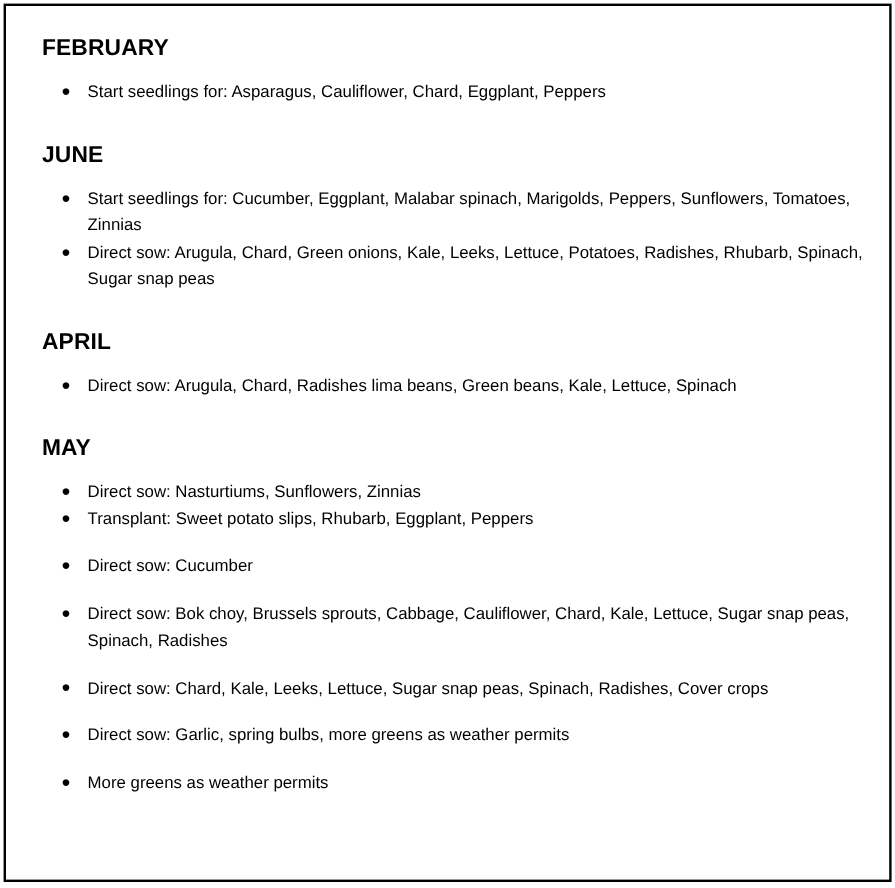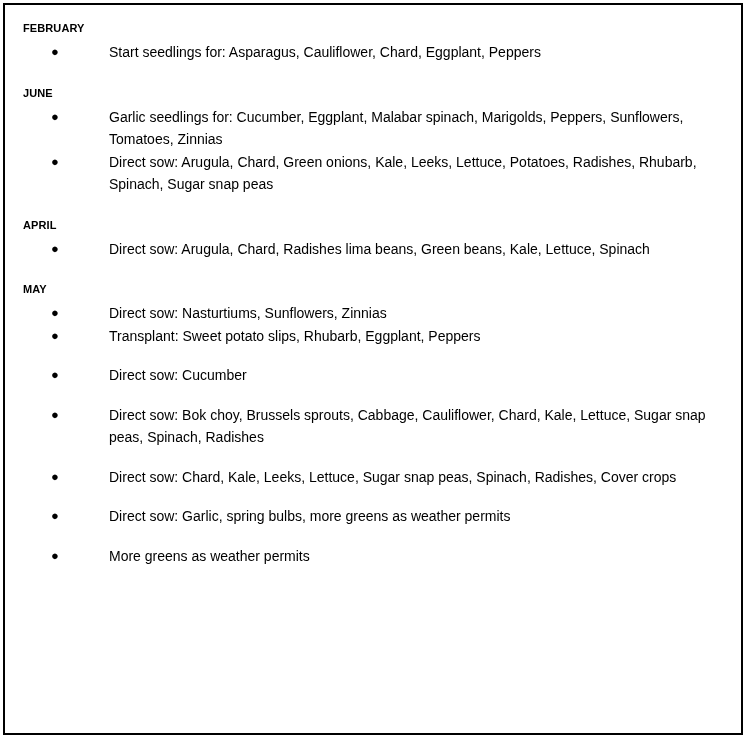--- a/index.html
+++ b/index.html
@@ -31,25 +31,25 @@
   #calendar-body {
     box-sizing: border-box;
     padding: 11px 8px 6px 14px;
   }
 
   .month-block {
     margin: 0;
   }
 
   .month-heading {
-    font-size: 11px;
+    font-size: 19px;
     font-weight: bold;
     line-height: 17px;
     letter-spacing: 0.1px;
-    margin: 4px;
+    margin: 16px;
     padding: 0;
     white-space: nowrap;
   }
 
   .bullet-list {
     list-style: none;
     margin: 0;
     padding: 0;
   }
 
@@ -66,21 +66,20 @@
     left: 32px;
     top: 0;
     width: 10px;
     line-height: 22.5px;
     font-size: 13px;
     text-align: left;
   }
 
   .bullet-item .bullet-text {
     display: block;
-    margin-left: 36px;
   }
   .gap-before-heading { height: 17px; }
 </style>
 </head>
 <body>
 
 <div id="calendar-frame">
   <div id="calendar-body">
       <div class="month-block">
         <div class="month-heading">FEBRUARY</div>
@@ -90,21 +89,21 @@
             <span class="bullet-text">Start seedlings for: Asparagus, Cauliflower, Chard, Eggplant, Peppers</span>
           </li>
         </ul>
       </div>
       <div class="gap-before-heading"></div>
       <div class="month-block">
         <div class="month-heading">JUNE</div>
         <ul class="bullet-list">
           <li class="bullet-item">
             <span class="bullet-dot">●</span>
-            <span class="bullet-text">Garlic seedlings for: Cucumber, Eggplant, Malabar spinach, Marigolds, Peppers, Sunflowers, Tomatoes, Zinnias</span>
+            <span class="bullet-text">Start seedlings for: Cucumber, Eggplant, Malabar spinach, Marigolds, Peppers, Sunflowers, Tomatoes, Zinnias</span>
           </li>
           <li class="bullet-item">
             <span class="bullet-dot">●</span>
             <span class="bullet-text">Direct sow: Arugula, Chard, Green onions, Kale, Leeks, Lettuce, Potatoes, Radishes, Rhubarb, Spinach, Sugar snap peas</span>
           </li>
         </ul>
       </div>
       <div class="gap-before-heading"></div>
       <div class="month-block">
         <div class="month-heading">APRIL</div>

